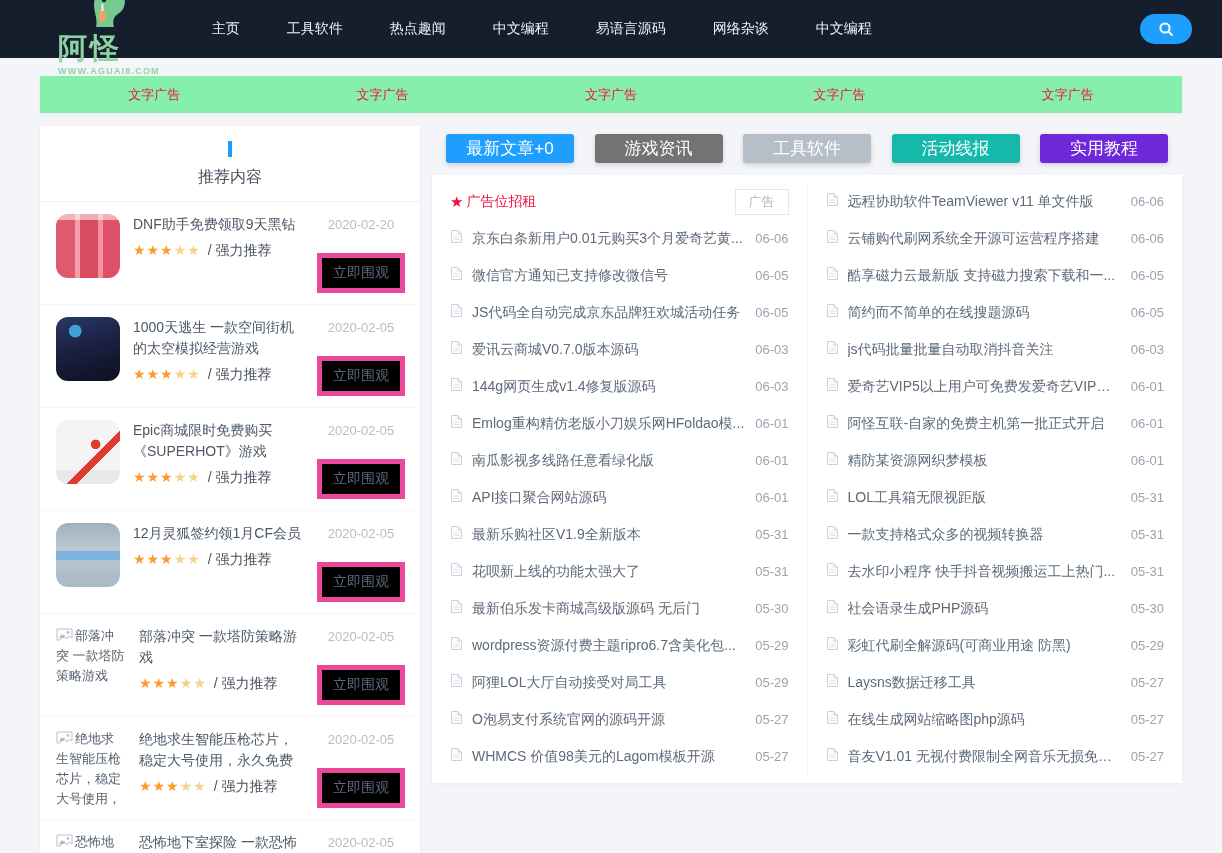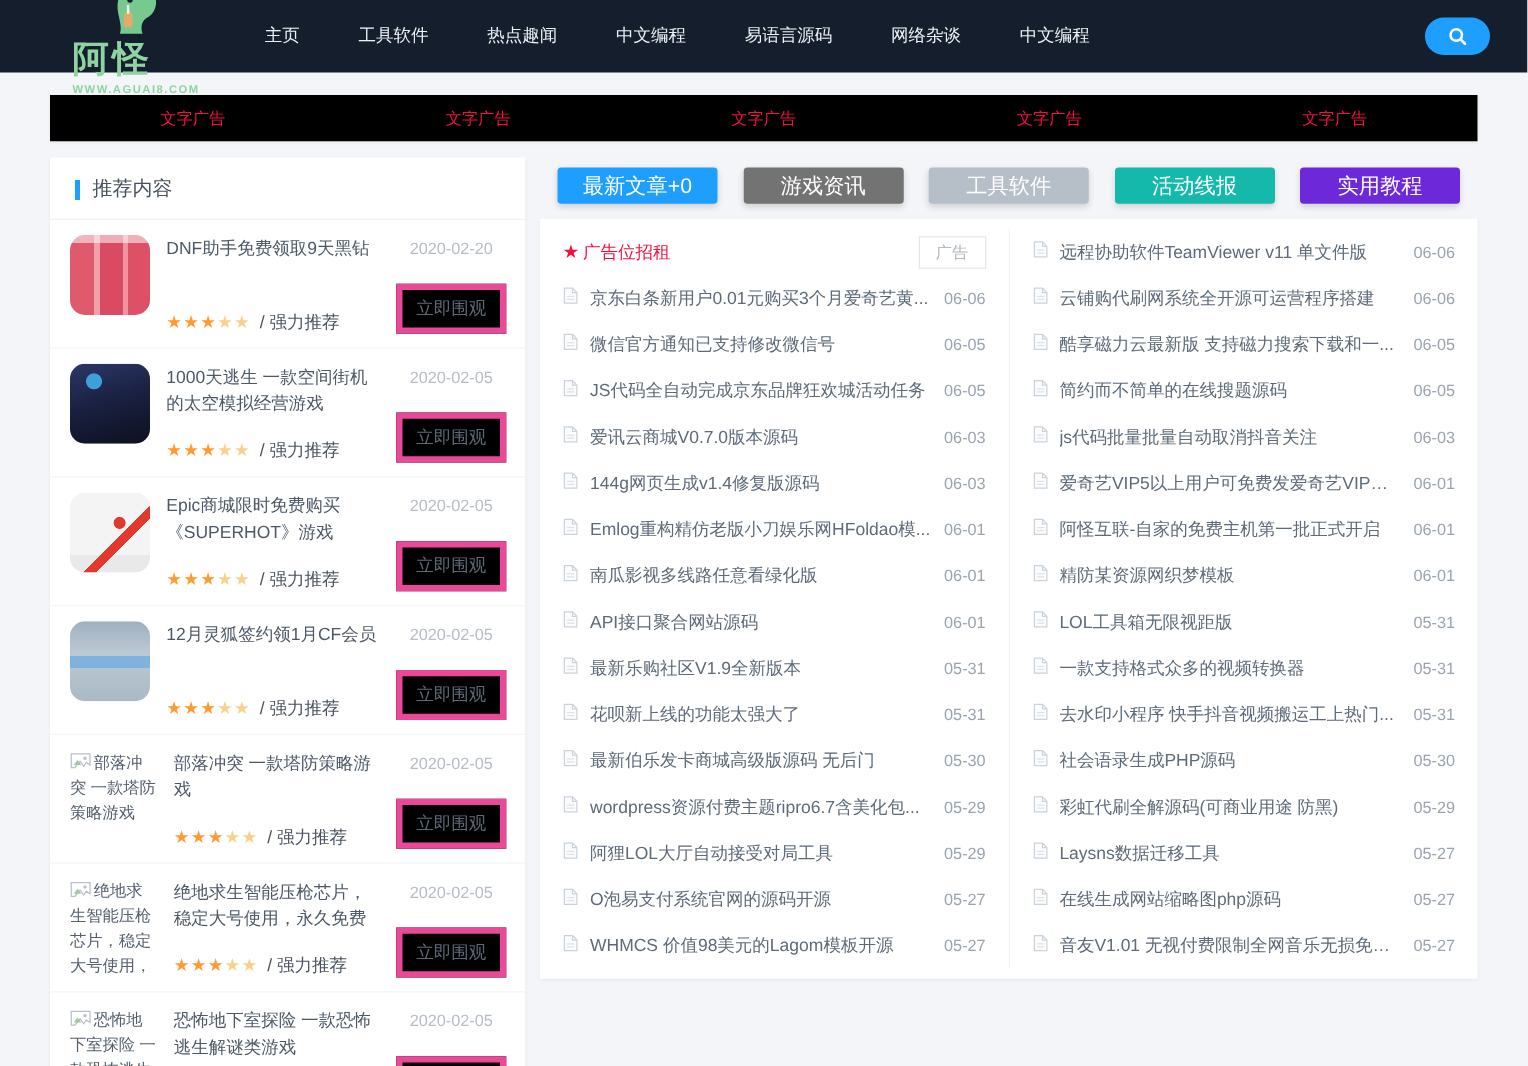--- a/index.html
+++ b/index.html
@@ -24,33 +24,33 @@
   nav { display:flex; gap:47px; flex:1; margin-left:22px; }
   .nav-item { color:#edf1f6; font-size:14px; cursor:pointer; }
   .search-btn {
     width:52px; height:30px; border-radius:15px; border:none;
     background:#1e9fff; display:flex; align-items:center; justify-content:center;
     cursor:pointer; flex:none;
   }
 
   
   .ad-strip {
-    width:1142px; margin:18px auto 0; height:37px; background:#000000;
+    width:1142px; margin:18px auto 0; height:37px; background:#86efac;
     display:flex; align-items:center;
     box-shadow:0 1px 3px rgba(0,0,0,.05);
   }
   .ad-strip a { flex:1; text-align:center; color:#f2103f; font-size:13px; }
   .ad-strip.bottom { margin-top:15px; }
 
   
   .content { width:1142px; margin:13px auto 0; display:flex; gap:12px; align-items:flex-start; }
 
   
   .sidebar { width:380px; flex:none; background:#fff; box-shadow:0 1px 3px rgba(0,0,0,.05); }
-  .side-head { display:flex; align-items:center; gap:10px; padding:15px 20px 13px; border-bottom:1px solid #eef1f4; }
+  .side-head { display:flex; align-items:center; gap:10px; padding:15px 20px 13px; border-bottom:1px solid #eef1f4;flex-direction:column; }
   .side-accent { width:4px; height:16px; background:#1e9fff; flex:none; }
   .side-title { font-size:16px; color:#46505e; }
   .card { display:flex; gap:13px; padding:12px 16px 11px; border-bottom:1px solid #f3f5f7; min-height:88px; }
   .card:last-child { border-bottom:none; }
   .thumb { width:64px; height:64px; border-radius:12px; flex:none; cursor:pointer; }
   .thumb-dnf {
     background:
       linear-gradient(180deg, rgba(255,255,255,.55) 0 10%, transparent 10%),
       linear-gradient(90deg, #e05a6e 0 30%, #f4a0ab 30% 38%, #d94b62 38% 66%, #f0929f 66% 73%, #dd5066 73%);
   }
@@ -68,21 +68,21 @@
   .thumb-cf {
     background:
       linear-gradient(180deg, transparent 0 44%, #7eb3e0 44% 58%, transparent 58%),
       linear-gradient(180deg, #9fb0bf 0%, #bcc9d4 40%, #aab9c6 100%);
   }
   .alt-thumb {
     width:70px; flex:none; font-size:13px; color:#55606e; line-height:1.55;
     max-height:76px; overflow:hidden; cursor:pointer; word-break:break-all;
   }
   .alt-thumb svg { vertical-align:-2px; margin-right:2px; }
-  .card-mid { flex:1; min-width:0; display:flex; flex-direction:column;justify-content:space-between; }
+  .card-mid { flex:1; min-width:0; display:flex; flex-direction:column; }
   .card-title { font-size:14px; color:#4c5866; line-height:1.5; cursor:pointer; }
   .stars { margin-top:7px; font-size:14px; white-space:nowrap; }
   .star-filled { color:#ff9a2e; letter-spacing:1px; }
   .star-empty  { color:#f7d28d; letter-spacing:1px; }
   .star-suffix { color:#49525e; margin-left:7px; }
   .card-right { width:86px; flex:none; display:flex; flex-direction:column; align-items:center; gap:21px; padding-top:3px; }
   .card-date { color:#b6bdc7; font-size:13px; white-space:nowrap; }
   .view-btn {
     border:5px solid #ec4899; background:#000000; color:#5d6878;
     font-size:14px; padding:6px 11px; cursor:pointer; white-space:nowrap;

